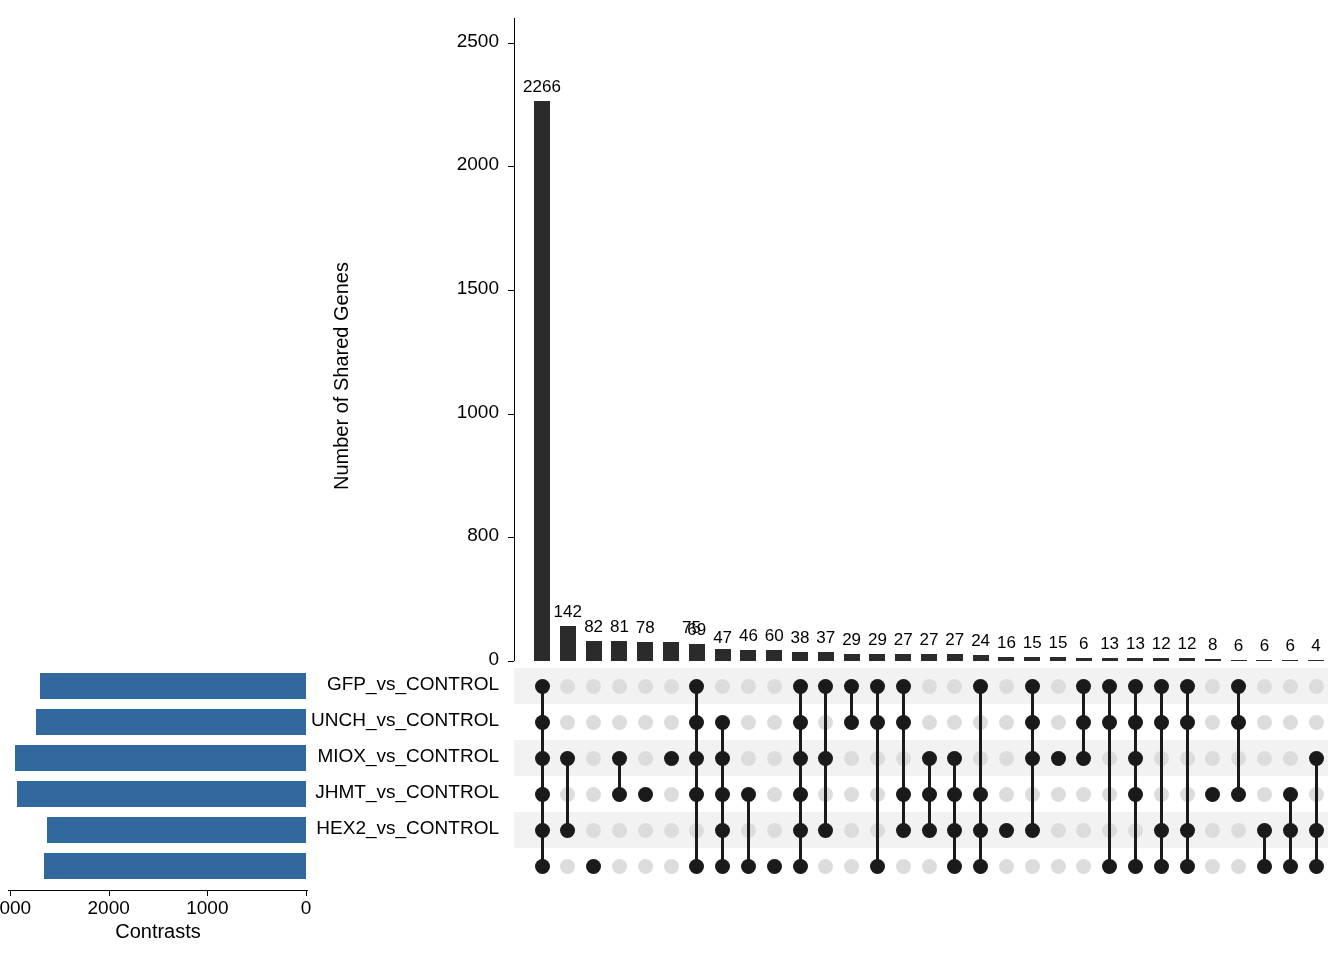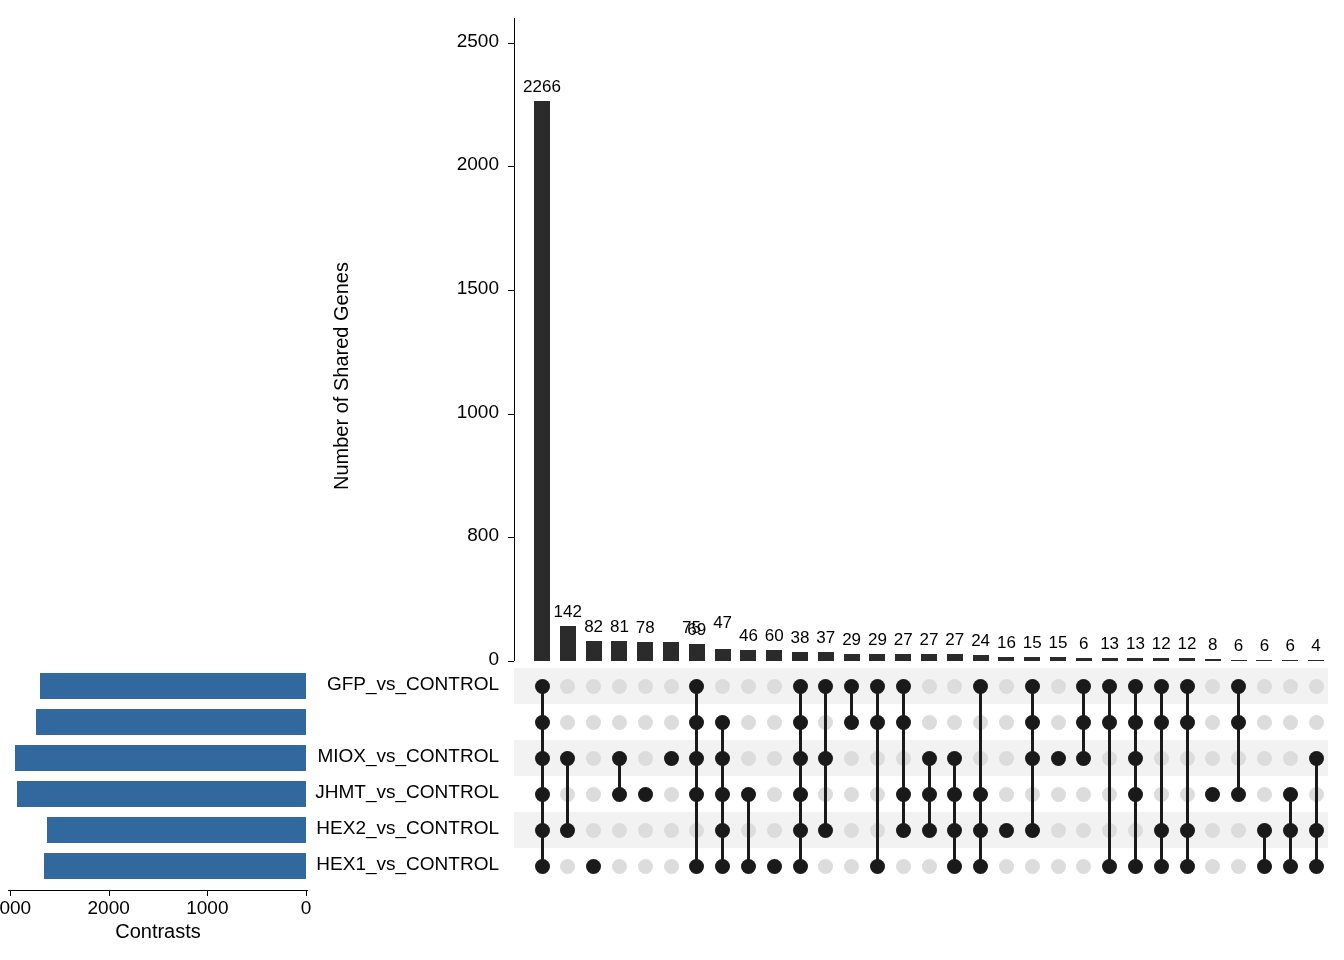--- a/index.html
+++ b/index.html
@@ -196,21 +196,21 @@
     <div class="bar" style="left: 688.8px; top: 643.936px; width: 16px; height: 17.0642px;"></div>
     <div class="bar-label" style="left: 666.8px; top: 619.936px; width: 60px;">69</div>
     <div class="dot on" style="left: 689.3px; top: 678.5px; width: 15px; height: 15px;"></div>
     <div class="dot on" style="left: 689.3px; top: 714.5px; width: 15px; height: 15px;"></div>
     <div class="dot on" style="left: 689.3px; top: 750.5px; width: 15px; height: 15px;"></div>
     <div class="dot on" style="left: 689.3px; top: 786.5px; width: 15px; height: 15px;"></div>
     <div class="dot" style="left: 689.3px; top: 822.5px; width: 15px; height: 15px;"></div>
     <div class="dot on" style="left: 689.3px; top: 858.5px; width: 15px; height: 15px;"></div>
     <div class="vline" style="left: 695.3px; top: 686px; height: 180px;"></div>
     <div class="bar" style="left: 714.6px; top: 649.377px; width: 16px; height: 11.6235px;"></div>
-    <div class="bar-label" style="left: 692.6px; top: 613px; width: 60px; text-align: center;">47</div>
+    <div class="bar-label" style="left: 692.6px; top: 628px; width: 60px; text-align: center;">47</div>
     <div class="dot" style="left: 715.1px; top: 678.5px; width: 15px; height: 15px;"></div>
     <div class="dot on" style="left: 715.1px; top: 714.5px; width: 15px; height: 15px;"></div>
     <div class="dot on" style="left: 715.1px; top: 750.5px; width: 15px; height: 15px;"></div>
     <div class="dot on" style="left: 715.1px; top: 786.5px; width: 15px; height: 15px;"></div>
     <div class="dot on" style="left: 715.1px; top: 822.5px; width: 15px; height: 15px;"></div>
     <div class="dot on" style="left: 715.1px; top: 858.5px; width: 15px; height: 15px;"></div>
     <div class="vline" style="left: 721.1px; top: 722px; height: 144px;"></div>
     <div class="bar" style="left: 740.4px; top: 649.624px; width: 16px; height: 11.3762px;"></div>
     <div class="bar-label" style="left: 718.4px; top: 625.624px; width: 60px;">46</div>
     <div class="dot" style="left: 740.9px; top: 678.5px; width: 15px; height: 15px;"></div>
@@ -408,24 +408,24 @@
     <div class="bar" style="left: 1308px; top: 659.5px; width: 16px; height: 1.5px;"></div>
     <div class="bar-label" style="left: 1286px; top: 635.5px; width: 60px;">4</div>
     <div class="dot" style="left: 1308.5px; top: 678.5px; width: 15px; height: 15px;"></div>
     <div class="dot" style="left: 1308.5px; top: 714.5px; width: 15px; height: 15px;"></div>
     <div class="dot on" style="left: 1308.5px; top: 750.5px; width: 15px; height: 15px;"></div>
     <div class="dot" style="left: 1308.5px; top: 786.5px; width: 15px; height: 15px;"></div>
     <div class="dot on" style="left: 1308.5px; top: 822.5px; width: 15px; height: 15px;"></div>
     <div class="dot on" style="left: 1308.5px; top: 858.5px; width: 15px; height: 15px;"></div>
     <div class="vline" style="left: 1314.5px; top: 758px; height: 108px;"></div>
     <div class="set-label" style="left: 184px; top: 673px; width: 315px;">GFP_vs_CONTROL</div>
+    <div class="set-label" style="left: 184px; top: 709px; width: 315px;">UNCH_vs_CONTROL</div>
     <div class="set-label" style="left: 184px; top: 745px; width: 315px;">MIOX_vs_CONTROL</div>
     <div class="set-label" style="left: 184px; top: 781px; width: 315px;">JHMT_vs_CONTROL</div>
     <div class="set-label" style="left: 184px; top: 817px; width: 315px;">HEX2_vs_CONTROL</div>
-    <div class="set-label" style="left: 184px; top: 853px; width: 315px;">HEX1_vs_CONTROL</div>
     <div class="sbar" style="left: 39.6px; top: 673px; width: 266.4px; height: 26px;"></div>
     <div class="sbar" style="left: 35.6533px; top: 709px; width: 270.347px; height: 26px;"></div>
     <div class="sbar" style="left: 14.9333px; top: 745px; width: 291.067px; height: 26px;"></div>
     <div class="sbar" style="left: 16.9067px; top: 781px; width: 289.093px; height: 26px;"></div>
     <div class="sbar" style="left: 47.4933px; top: 817px; width: 258.507px; height: 26px;"></div>
     <div class="sbar" style="left: 43.5467px; top: 853px; width: 262.453px; height: 26px;"></div>
     <div class="s-axis-line" style="left: 8px; top: 890px; width: 300px;"></div>
     <div class="s-tick" style="left: 10px; top: 890px;"></div>
     <div class="s-tick-label" style="left: -40px; top: 897px; width: 100px;">3000</div>
     <div class="s-tick" style="left: 108.667px; top: 890px;"></div>

